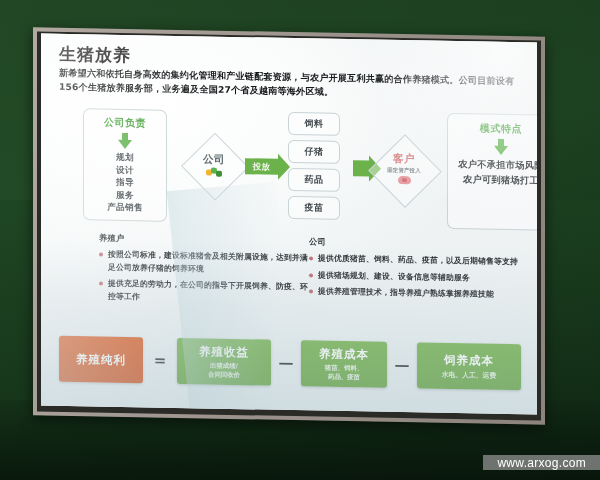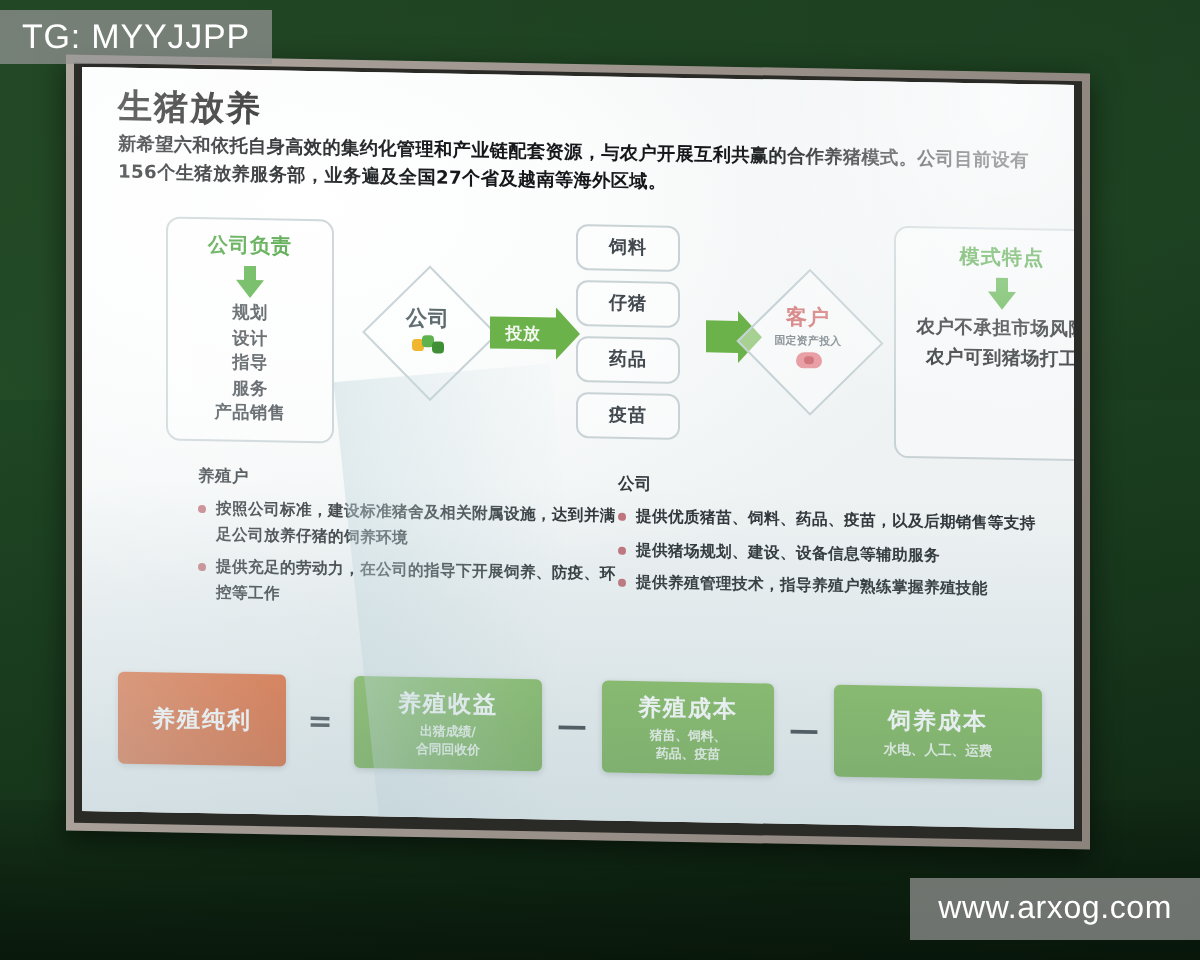--- a/index.html
+++ b/index.html
@@ -224,21 +224,21 @@
   }
   #opEq{width:34px;}
 
   
   .wm{
     position:absolute;background:rgba(150,150,150,.72);
     color:#ffffff;display:flex;align-items:center;
     font-family:"Liberation Sans","DejaVu Sans",sans-serif;
   }
   #wmTop{left:0;top:5px;height:27px;padding:0 11px;font-size:17px;letter-spacing:.4px;}
-  #wmBottom{right:0;bottom:10px;height:31px;padding:0 14px;font-size:16px;letter-spacing:.3px;}
+  #wmBottom{right:0;bottom:10px;height:15px;padding:0 14px;font-size:12px;letter-spacing:.3px;}
 </style>
 </head>
 <body>
 
 <div id="photo">
   <div class="wall-band wb1"></div>
   <div class="wall-band wb2"></div>
 
   <div id="bezel">
     <div id="bezel-inner"></div>
@@ -359,15 +359,14 @@
         </div>
       </div>
 
     </div>
     <div class="glare g1"></div>
     <div class="glare g2"></div>
     <div class="glare g3"></div>
     <div class="glare g4"></div>
   </div>
 
-  <div class="wm" id="wmTop">TG: MYYJJPP</div>
   <div class="wm" id="wmBottom">www.arxog.com</div>
 </div>
 
 </body></html>

